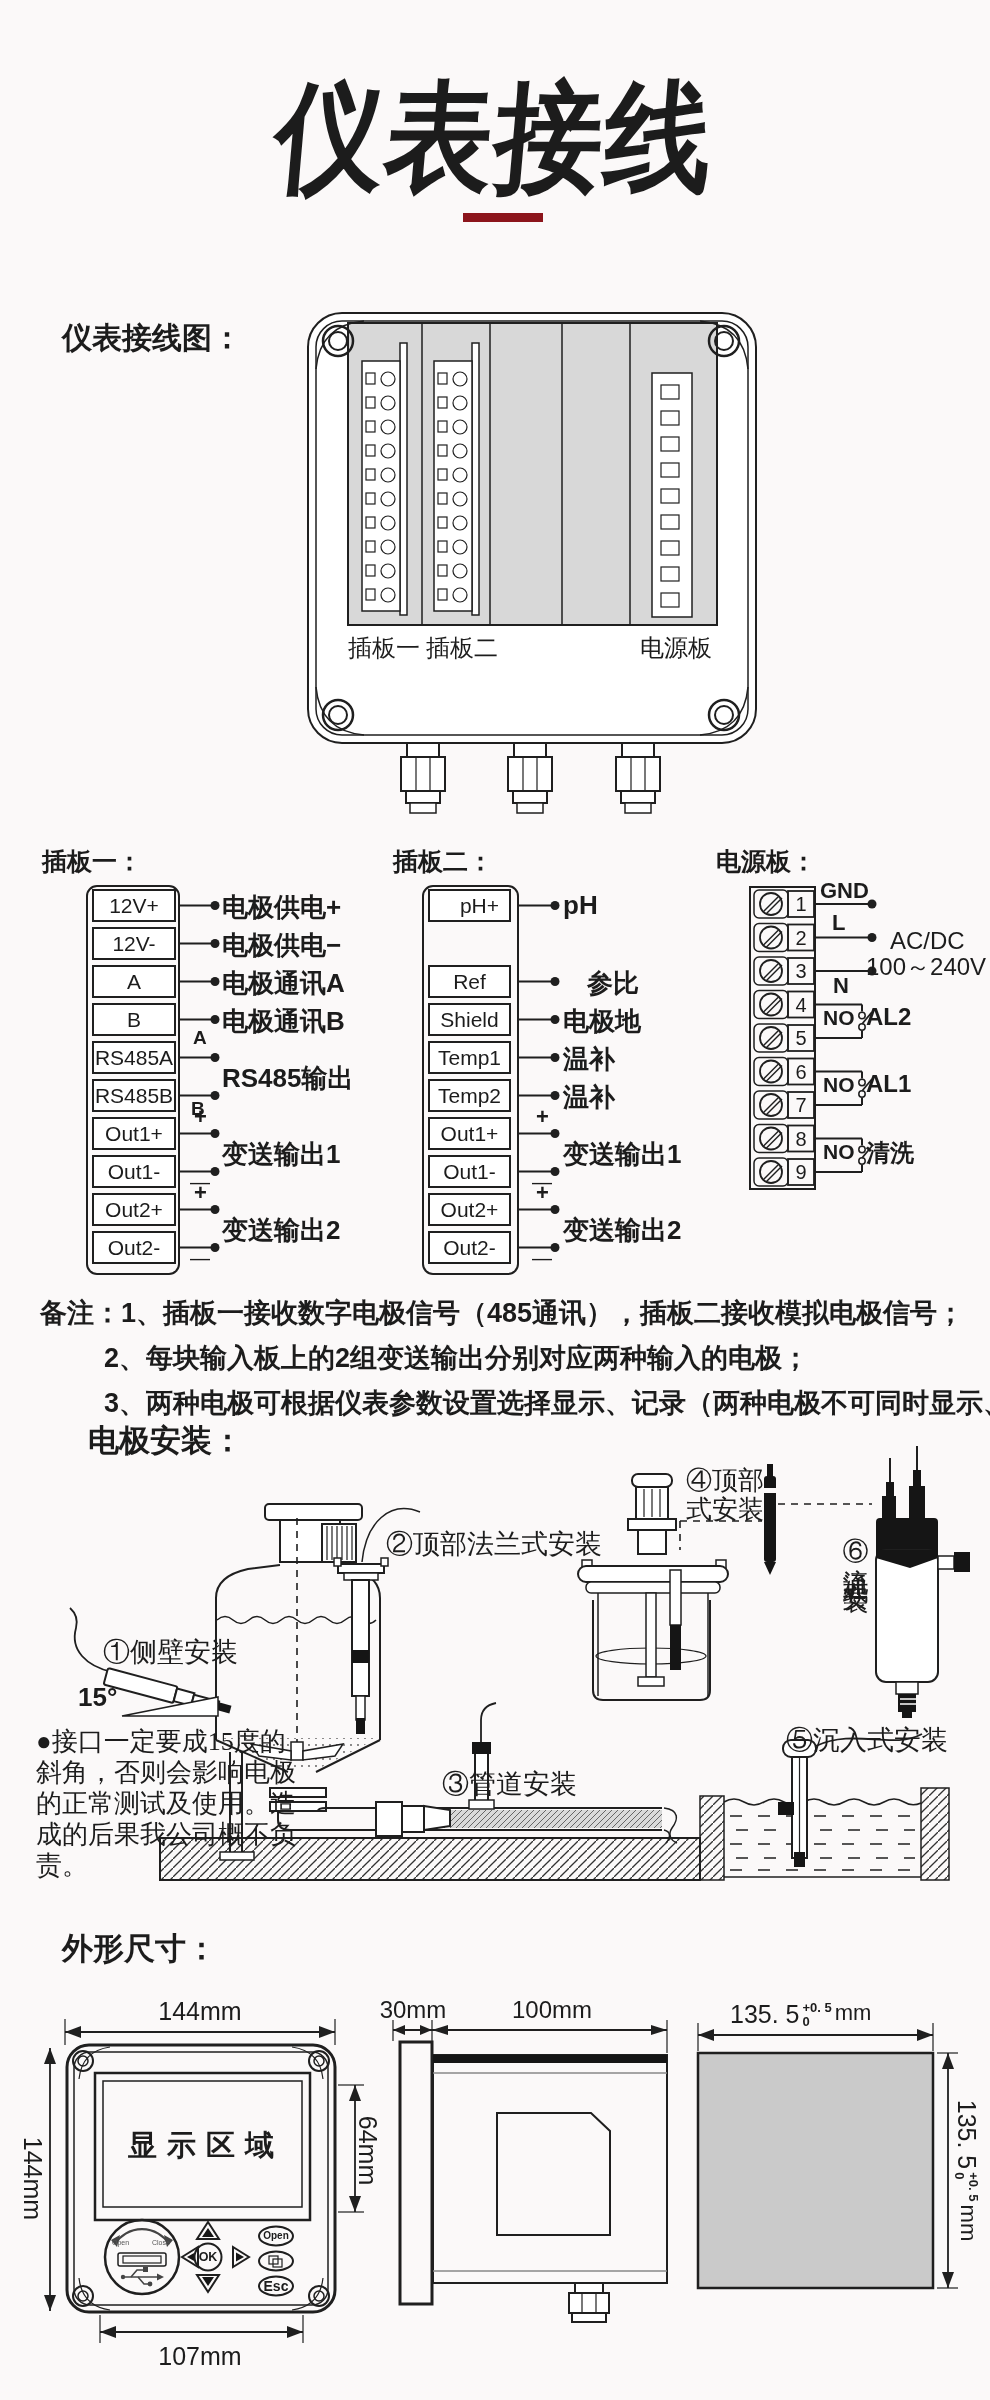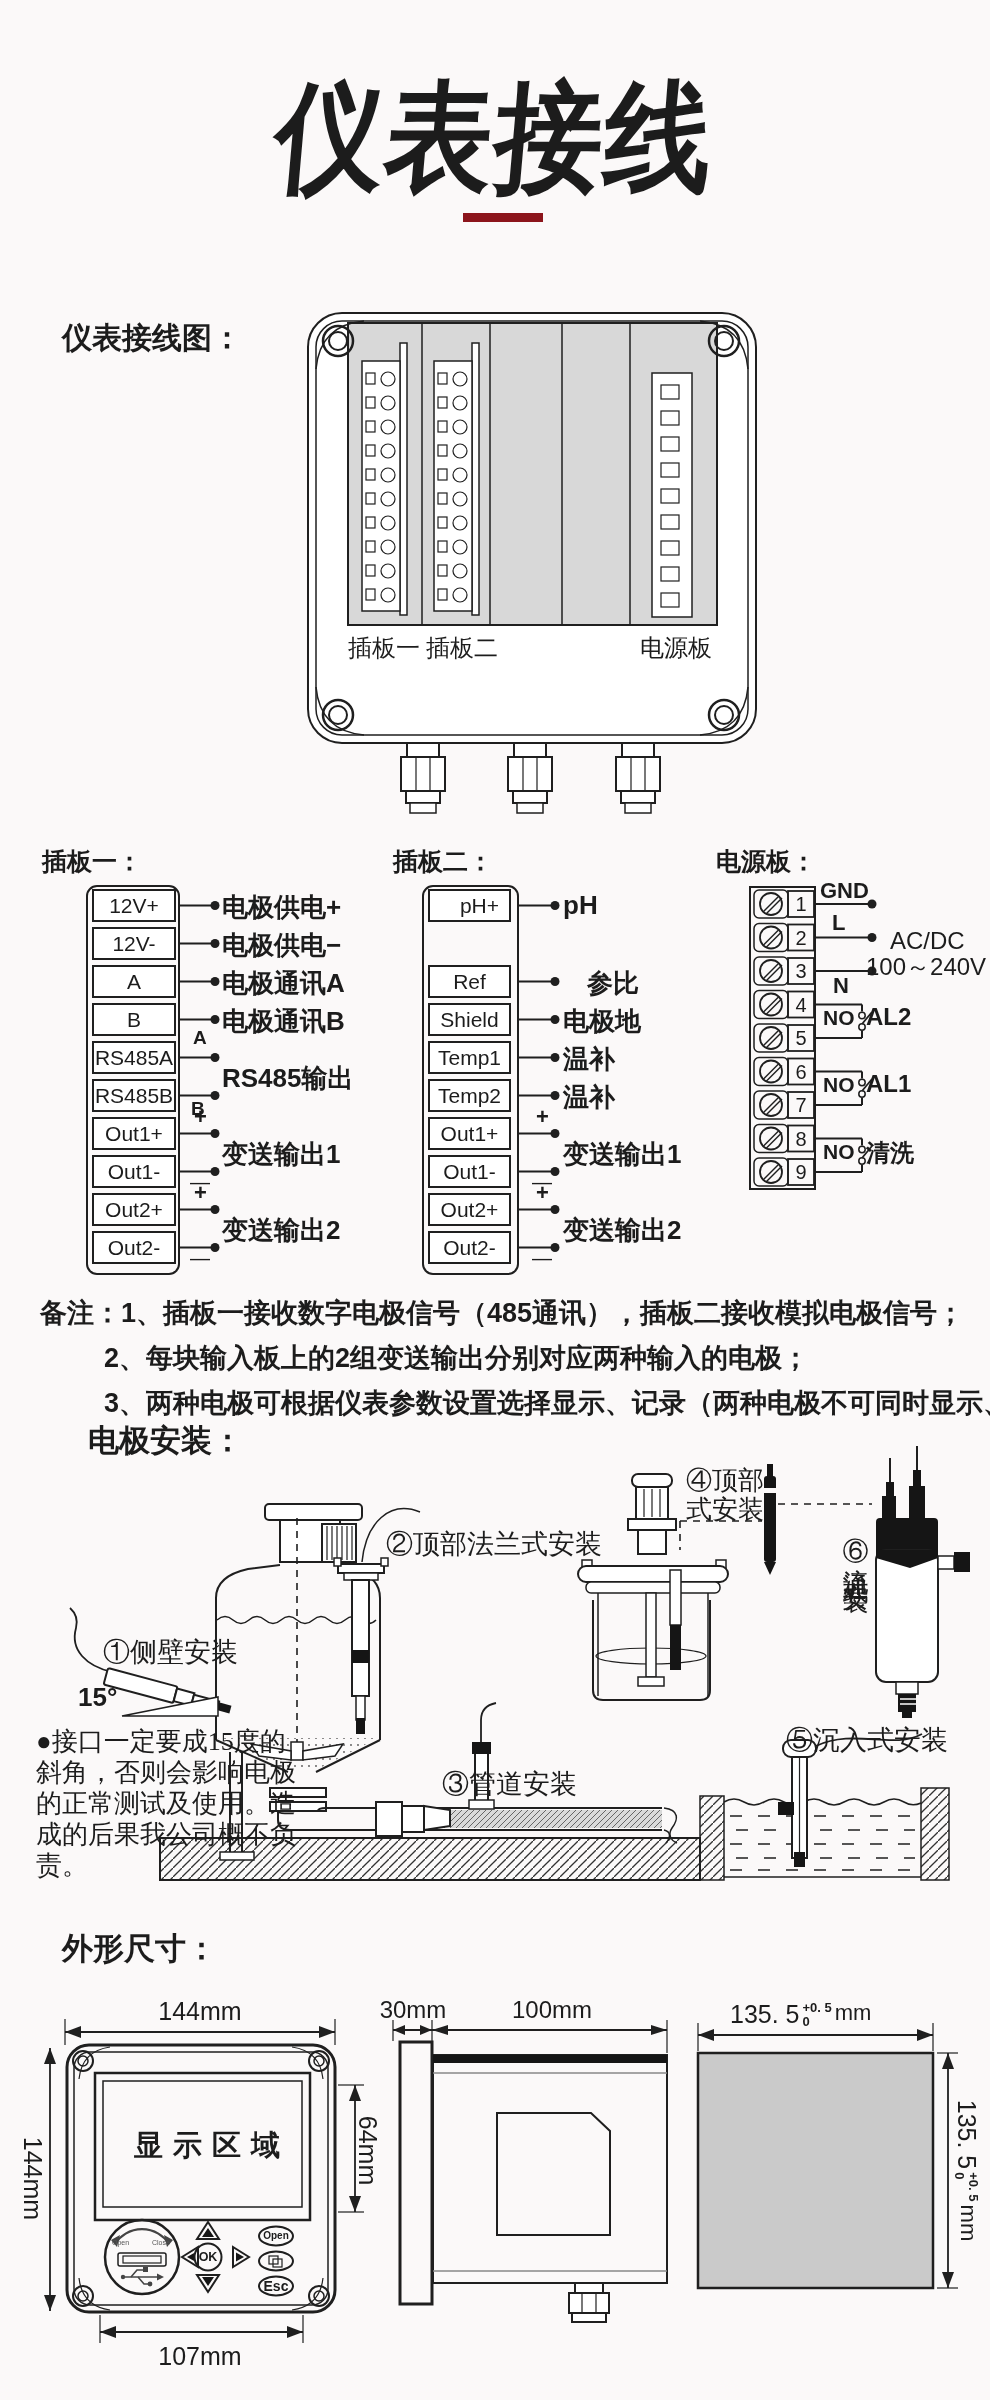--- a/index.html
+++ b/index.html
@@ -663,21 +663,21 @@
     <g>
       <ellipse class="ln" cx="246" cy="241" rx="17" ry="9.5"></ellipse>
       <ellipse class="ln" cx="246" cy="266" rx="17" ry="9.5"></ellipse>
       <ellipse class="ln" cx="246" cy="291" rx="17" ry="9.5"></ellipse>
       <rect class="ln12" x="239" y="261" width="9" height="8"></rect>
         <rect class="ln12" x="243" y="264" width="9" height="8"></rect>
     </g>
   </svg>
   <div class="lbl f-dim ctr" style="left:110px;top:1997px;width:180px;">144mm</div>
   <div class="lbl f-dim ctr rot90" style="left:-43px;top:2164px;width:150px;">144mm</div>
-  <div class="lbl serif ctr" style="left:116px;top:2126px;width:192px;font-size:29px;font-weight:600;letter-spacing:10px;">显示区域</div>
+  <div class="lbl serif ctr" style="left:110px;top:2126px;width:192px;font-size:29px;font-weight:600;letter-spacing:10px;">显示区域</div>
   <div class="lbl f-dim ctr rot90" style="left:287px;top:2136px;width:160px;">64mm</div>
   <div class="lbl f-dim ctr" style="left:130px;top:2342px;width:140px;">107mm</div>
   <div class="lbl" style="left:112px;top:2239px;font-size:7px;color:#555;">Open</div>
   <div class="lbl" style="left:152px;top:2239px;font-size:7px;color:#555;">Close</div>
   <div class="lbl ctr" style="left:190px;top:2248px;width:36px;font-size:12.5px;font-weight:700;line-height:18px;">OK</div>
   <div class="lbl ctr" style="left:253px;top:2229px;width:46px;font-size:10px;font-weight:600;line-height:14px;">Open</div>
   <div class="lbl ctr" style="left:253px;top:2279px;width:46px;font-size:14px;font-weight:600;line-height:14px;">Esc</div>
 
   <svg style="left:385px;top:1995px;" width="300" height="345" viewBox="0 0 300 345">
     <g>

